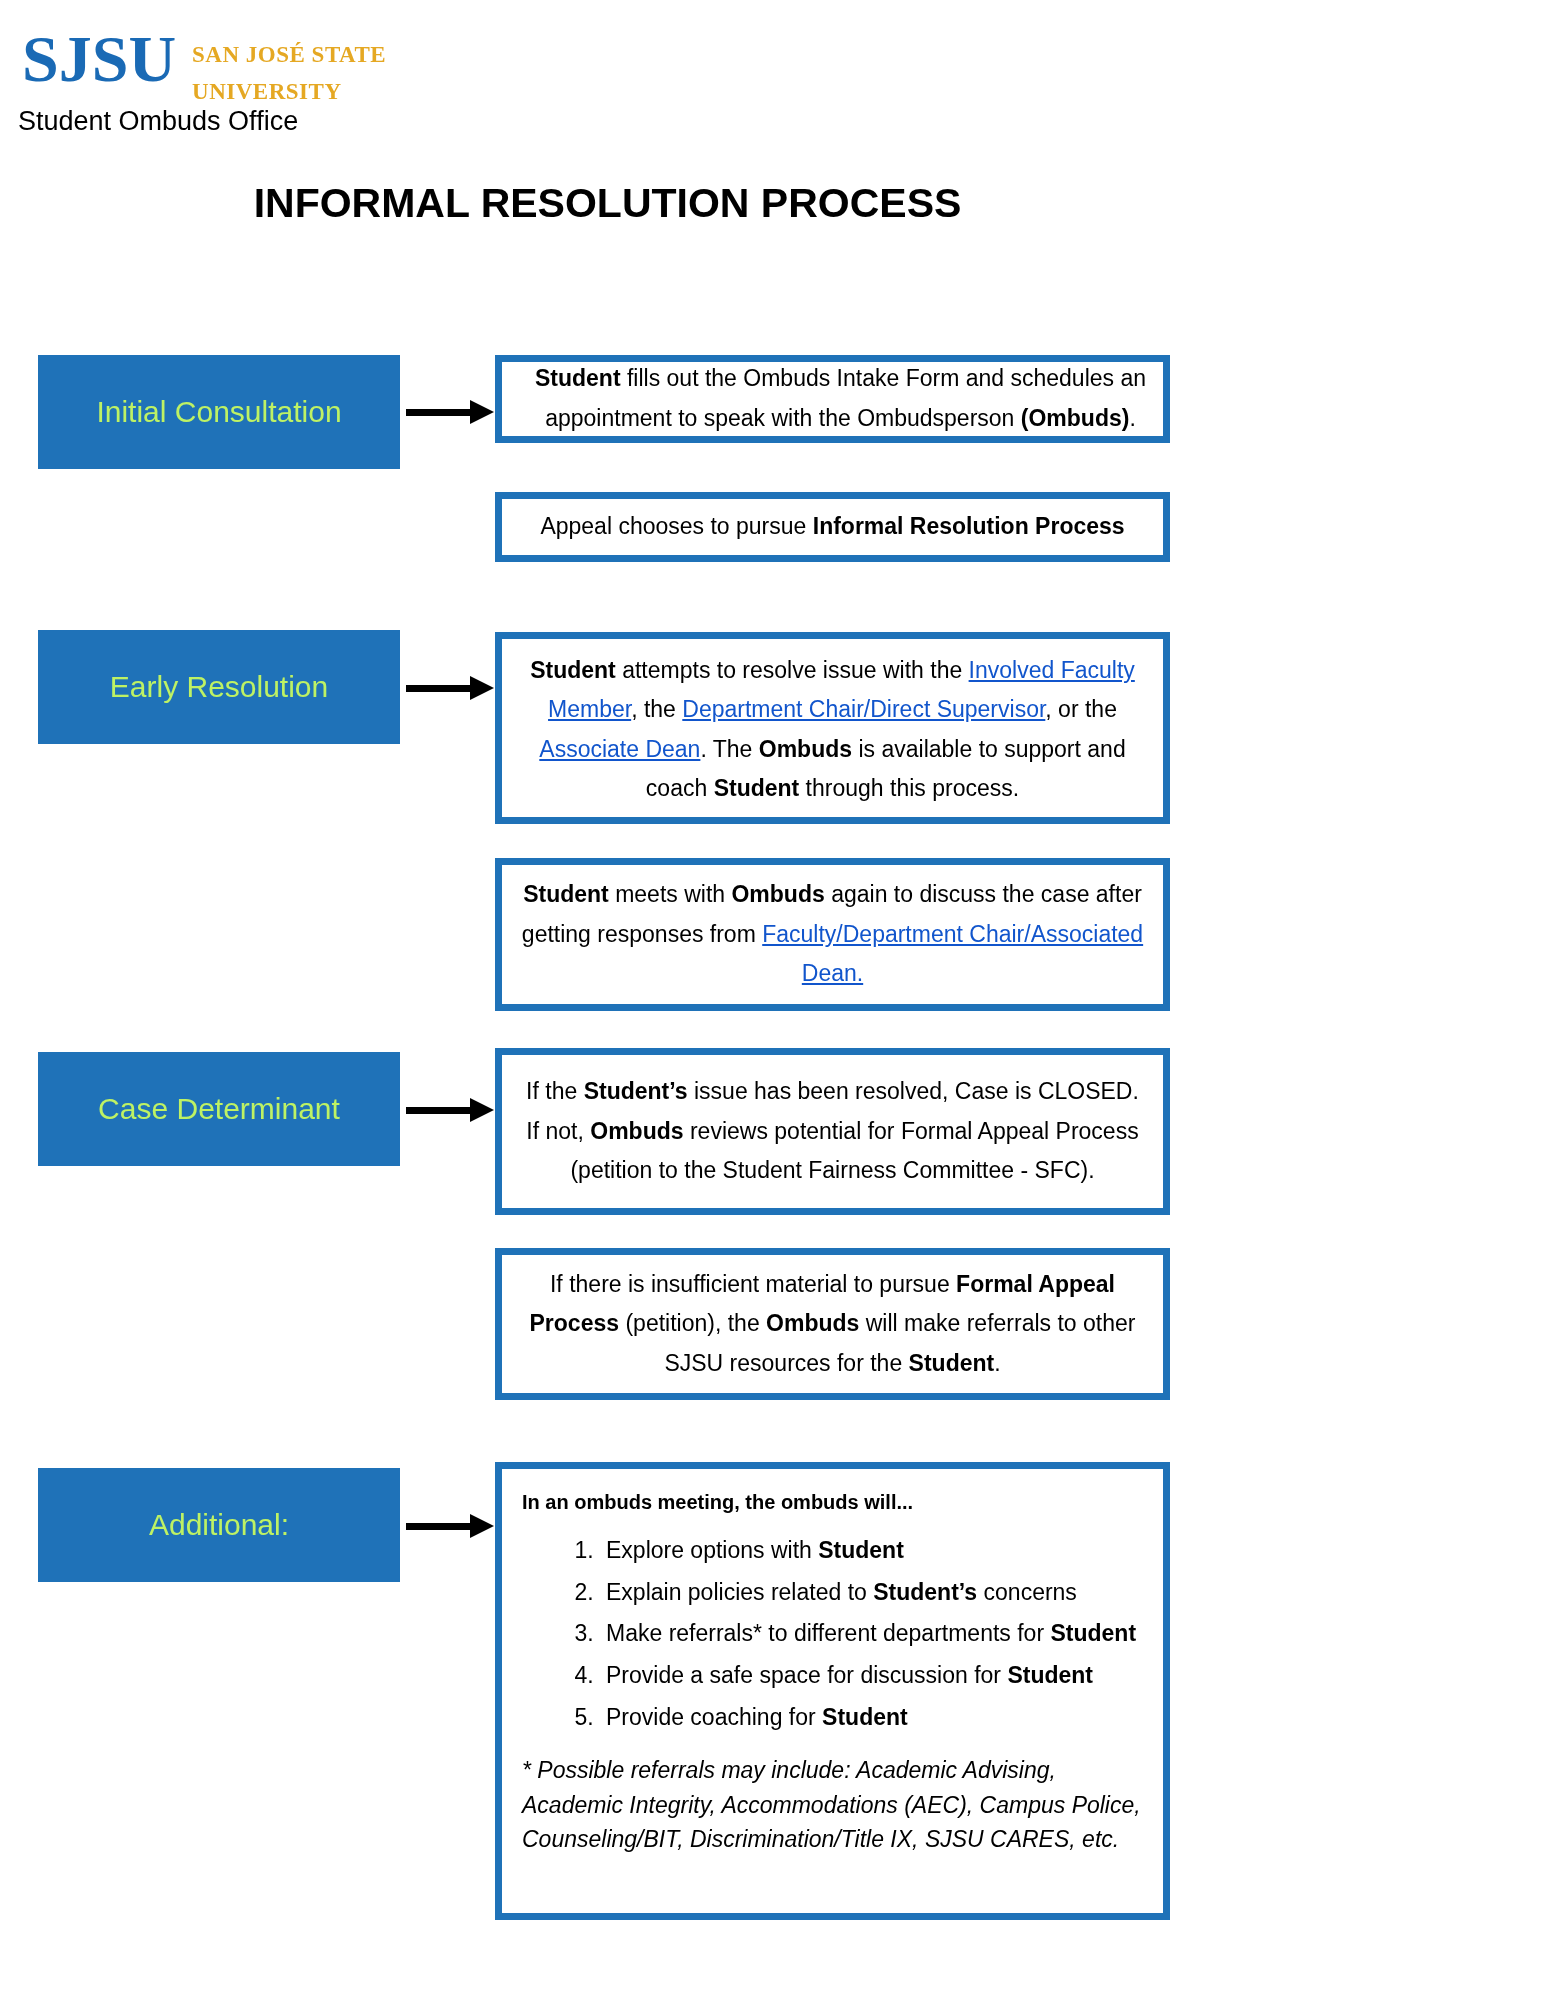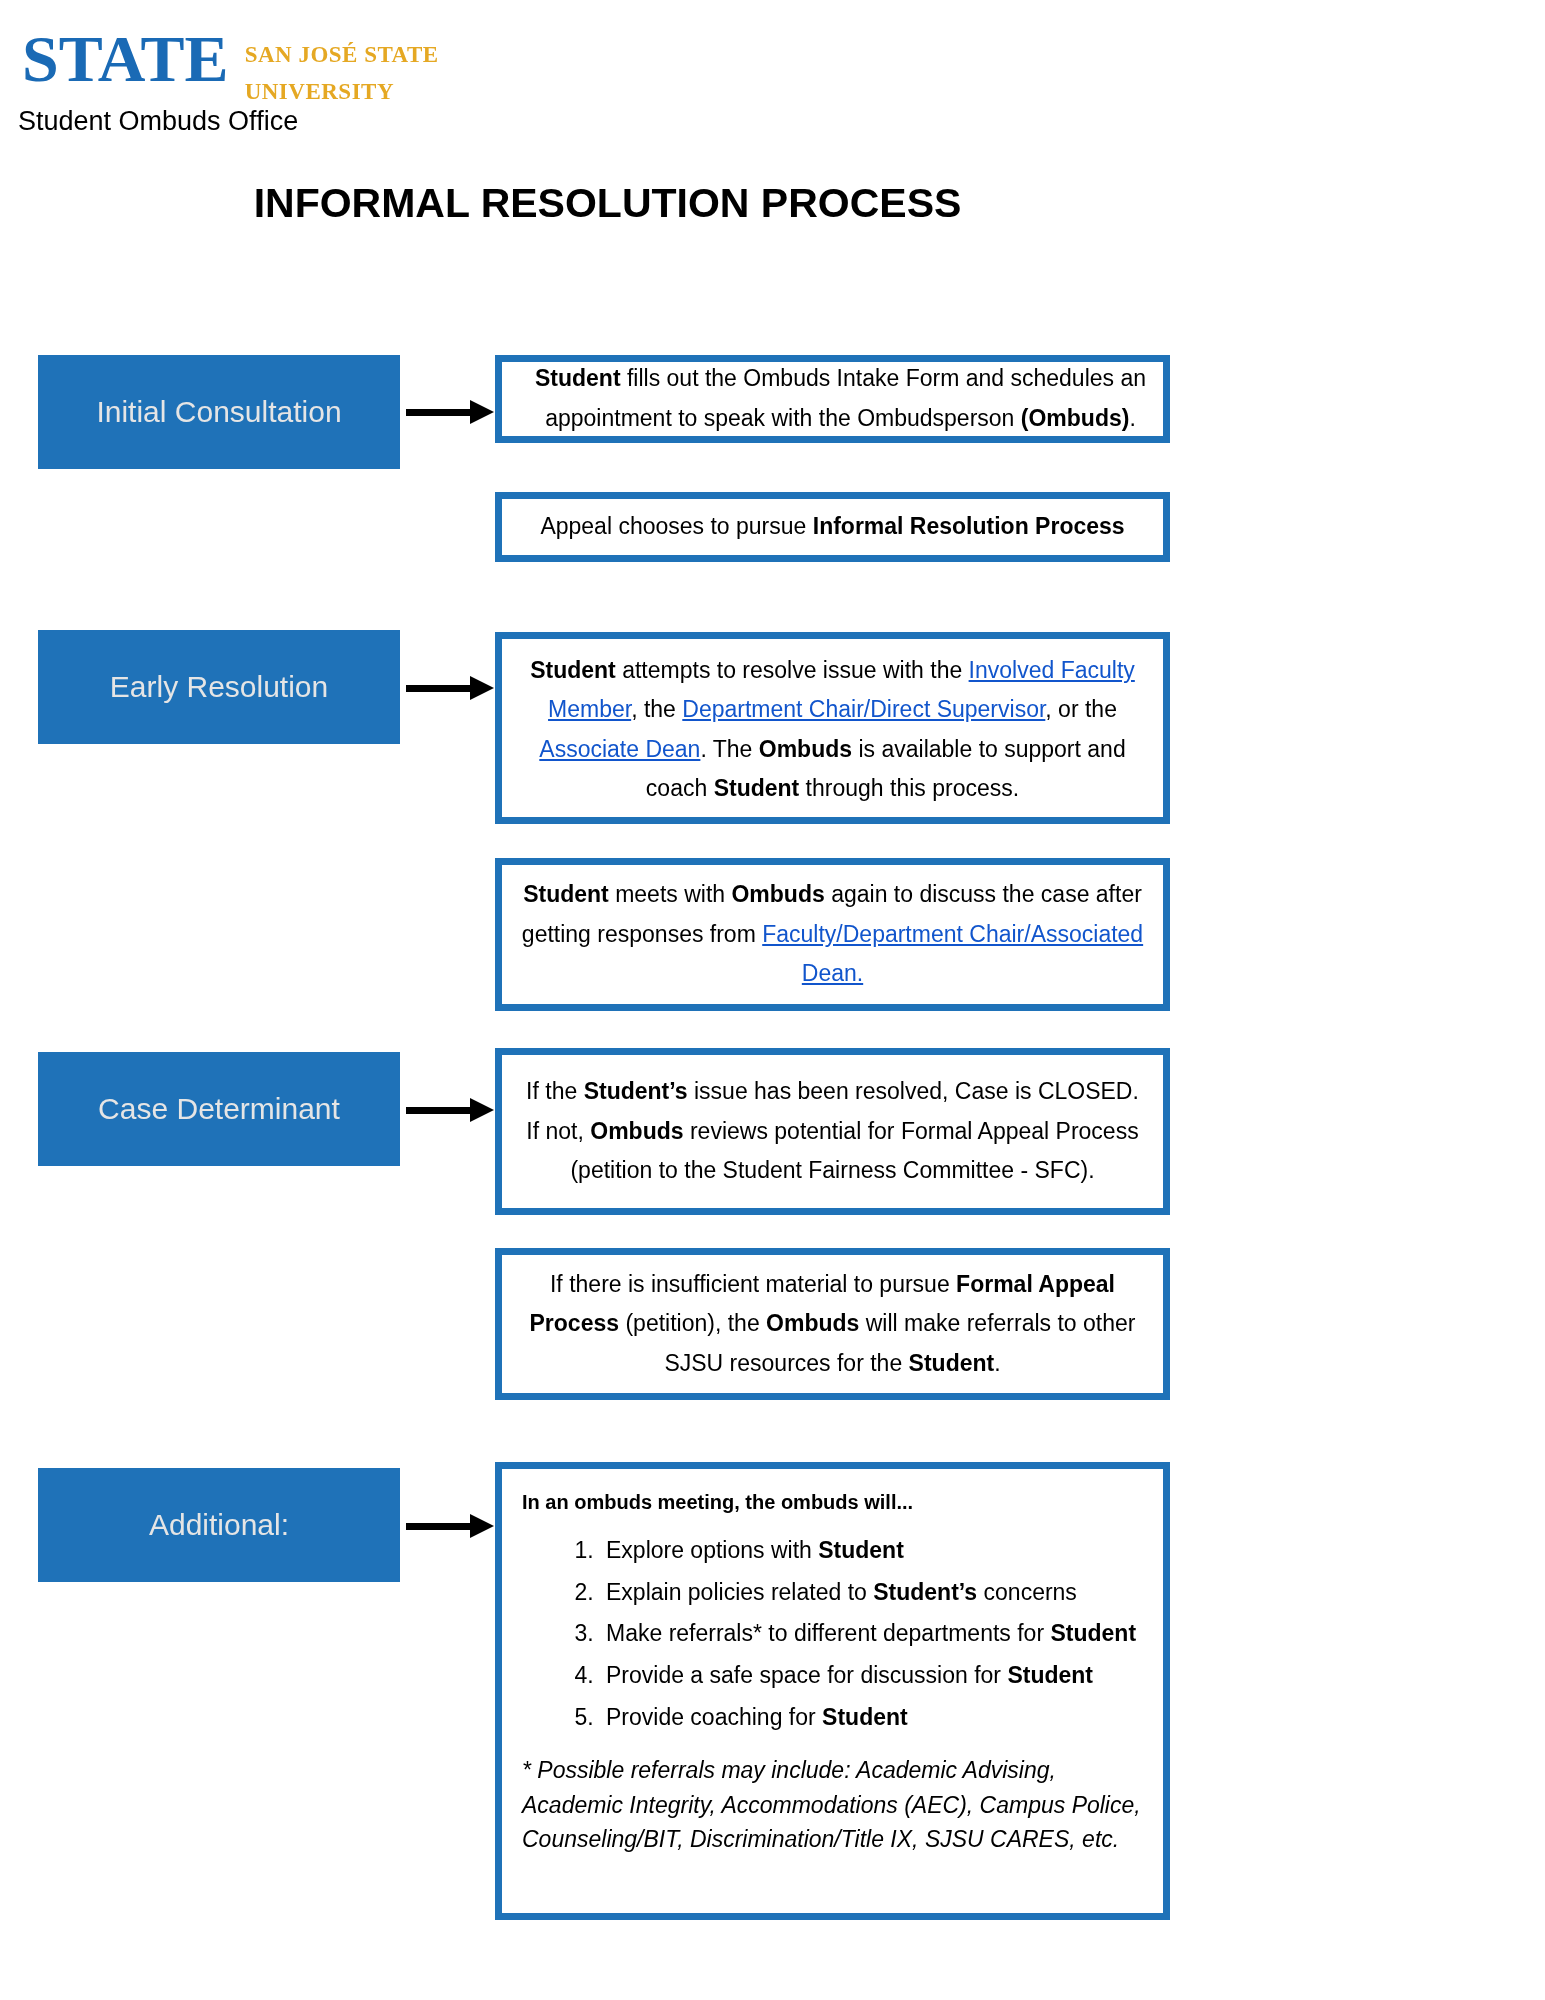--- a/index.html
+++ b/index.html
@@ -17,21 +17,21 @@
   .office{position:absolute;left:18px;top:106px;font-size:27px;}
 
   
   .title{position:absolute;left:0;top:180px;width:1215px;margin:0;text-align:center;
          font-size:41px;font-weight:bold;}
 
   
   .stage{position:absolute;left:38px;width:362px;height:114px;
          background:var(--primary-blue,#1f72b8);
          display:flex;align-items:center;justify-content:center;}
-  .stage-label{color:#e5e5e5;font-size:30px;}
+  .stage-label{color:#bef264;font-size:30px;}
   .s1{top:355px}.s2{top:630px}.s3{top:1052px}.s4{top:1468px}
 
   
   .flow-arrow{position:absolute;left:404px;width:92px;height:24px;}
   .shaft{position:absolute;left:2px;top:9px;width:66px;height:7px;background:#000;}
   .head{position:absolute;left:66px;top:0;width:0;height:0;
         border-top:12px solid transparent;border-bottom:12px solid transparent;
         border-left:24px solid #000;}
   .a1{top:400px}.a2{top:676px}.a3{top:1098px}.a4{top:1514px}
 
@@ -54,21 +54,21 @@
   .b7 .footnote{margin-top:16px;line-height:1.5;}
 
   .link{color:var(--link-blue,#1155cc);text-decoration:underline;cursor:pointer;}
 </style>
 </head>
 <body>
 
 <div class="page">
 
   <div class="logo-row">
-    <span class="logo-acronym">STATE</span>
+    <span class="logo-acronym">SJSU</span>
     <span class="logo-name">
       <span>SAN JOSÉ STATE</span>
       <span>UNIVERSITY</span>
     </span>
   </div>
   <div class="office">Student Ombuds Office</div>
 
   <h1 class="title">INFORMAL RESOLUTION PROCESS</h1>
 
   <div class="stage s1">

